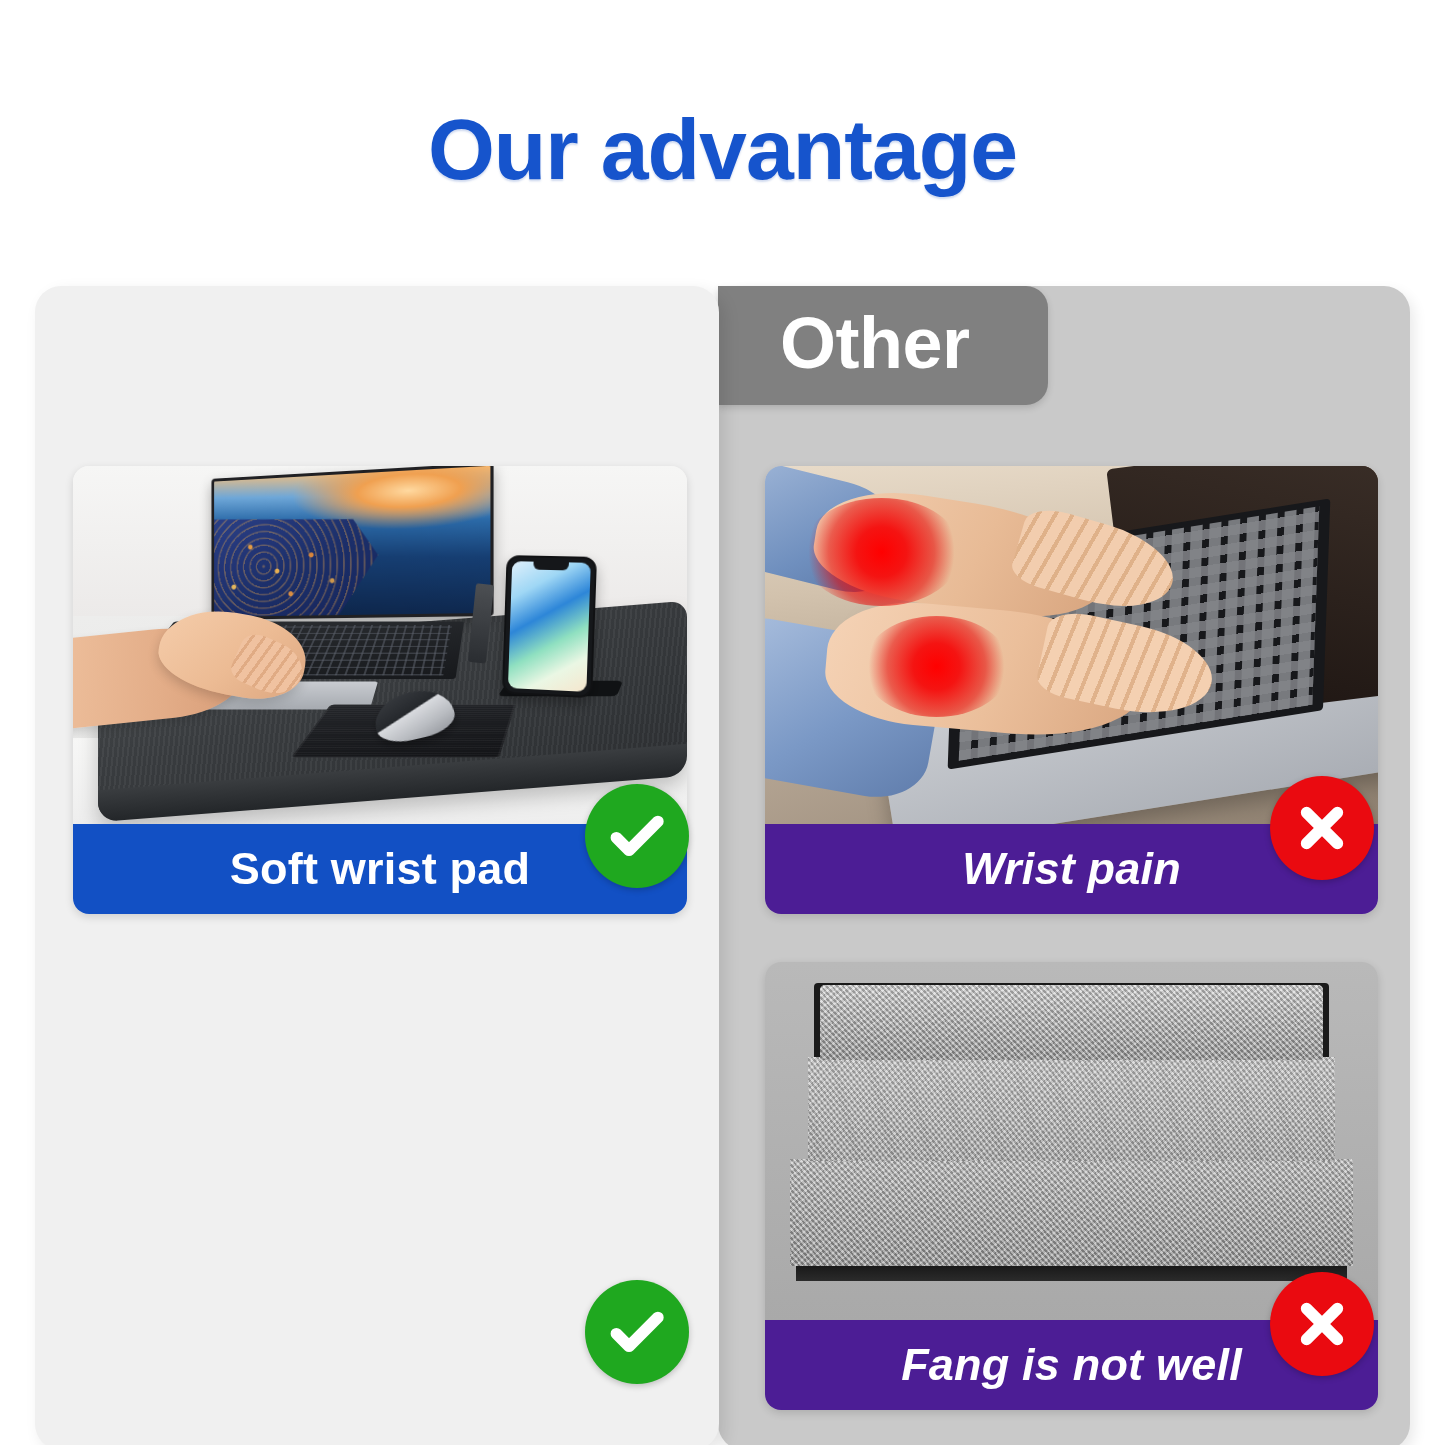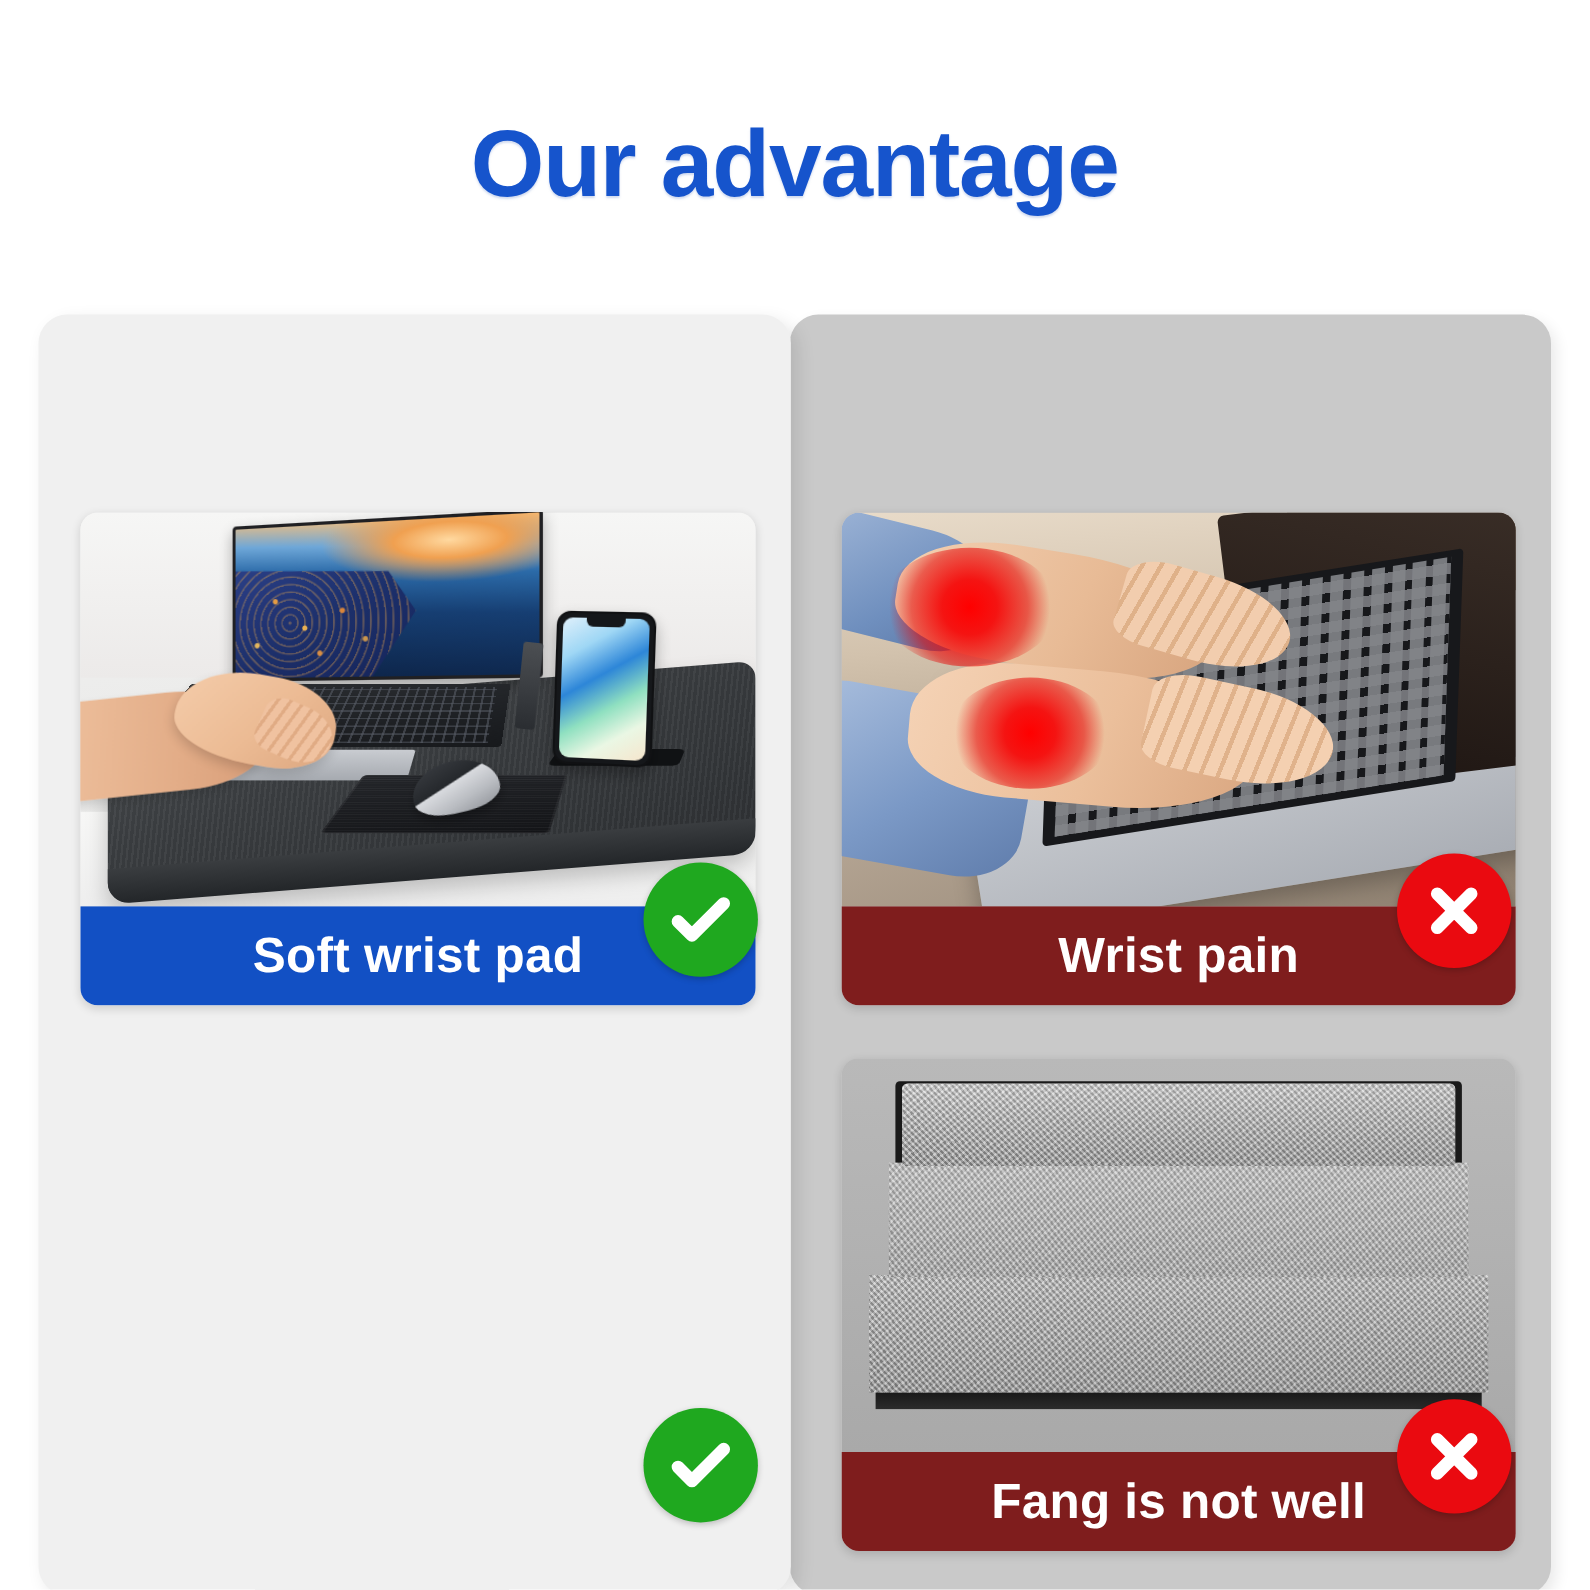--- a/index.html
+++ b/index.html
@@ -93,21 +93,21 @@
     height: 90px;
     display: flex;
     align-items: center;
     justify-content: center;
     font-size: 45px;
     font-weight: 600;
     color: #ffffff;
     letter-spacing: .2px;
   }
   .card.good .caption { background: #1250C4; }
-  .card.bad  .caption { background: #7f1d1d; }
+  .card.bad  .caption { background: #4c1d95; font-style: italic; }
 
   .card-o1 { left: 73px;  top: 426px;  width: 614px; height: 448px; }
   .card-o2 { left: 73px;  top: 922px;  width: 614px; height: 448px; }
   .card-x1 { left: 765px; top: 426px;  width: 613px; height: 448px; }
   .card-x2 { left: 765px; top: 922px;  width: 613px; height: 448px; }
 
   
   .badge {
     position: absolute;
     width: 104px; height: 104px;
@@ -453,20 +453,23 @@
 <body>
 
 <div class="page">
 
   <div class="title">Our advantage</div>
 
   <div class="panel panel-ours"></div>
 
   <div class="panel panel-other"></div>
 
+  <div class="tab tab-other">
+    <span>Other</span>
+  </div>
 
   <div class="card good card-o1" style="z-index:5">
     <div class="photo">
       <div class="sc sc-lapdesk">
         <div class="ld-wallshadow"></div>
         <div class="ld-floor"></div>
         <div class="ld-board"></div>
         <div class="ld-boardlip"></div>
         <div class="ld-screen">
             <div class="ld-wall"></div>

